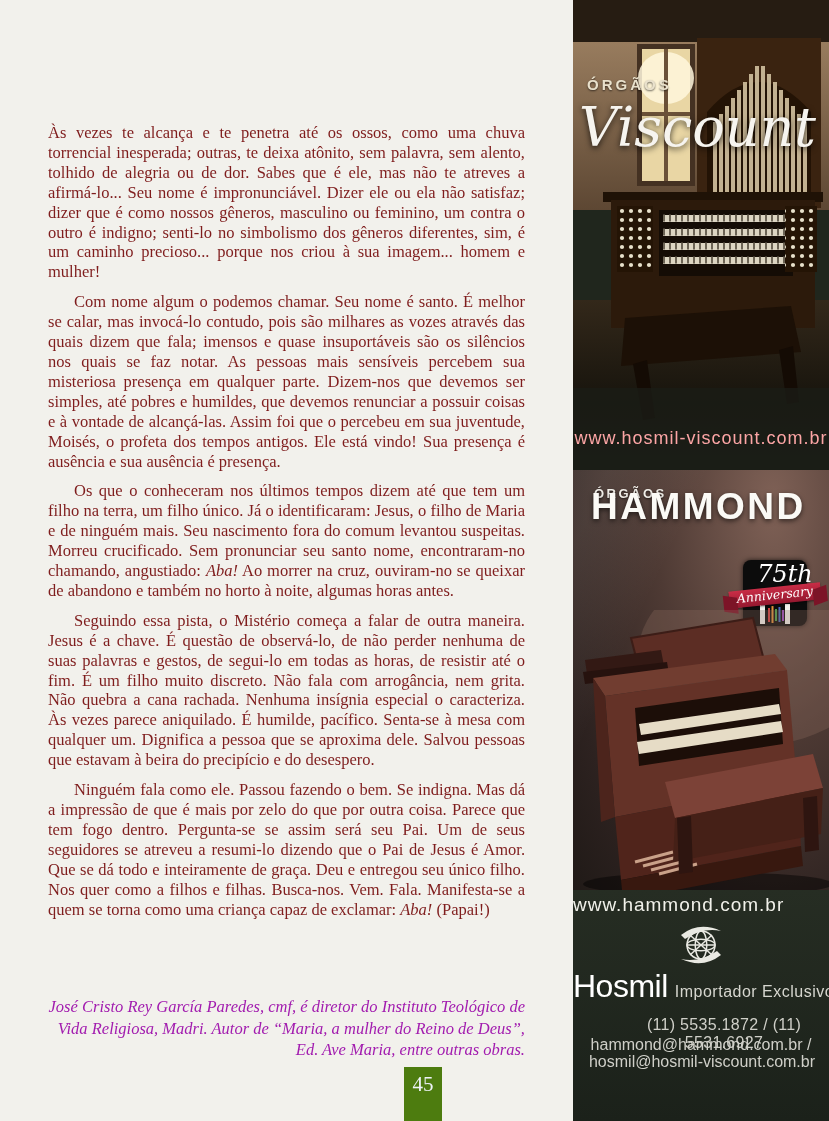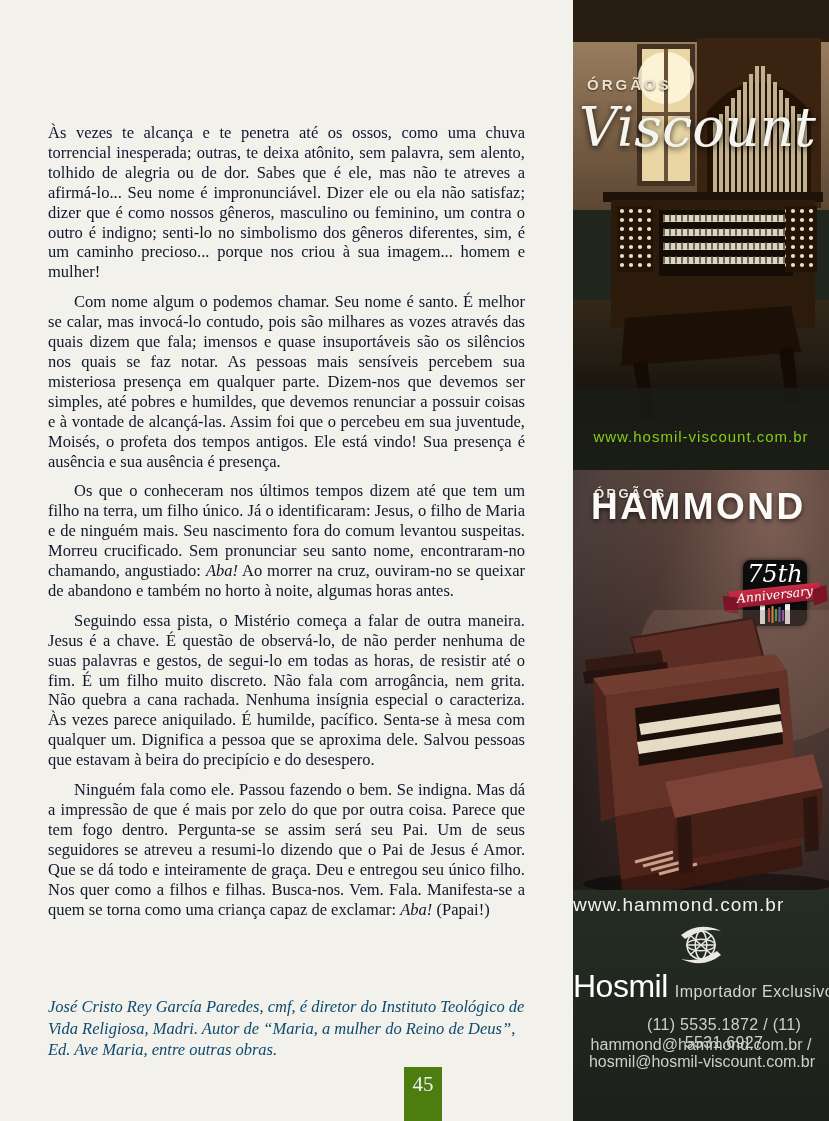--- a/index.html
+++ b/index.html
@@ -5,34 +5,34 @@
 <style>
   html,body{margin:0;padding:0;background:#d8d8d4;}
   .page{
     position:relative;width:829px;height:1121px;margin:0 auto;
     background:#f2f1ec;overflow:hidden;
     font-family:"Liberation Serif",serif;
   }
   
   .article{
     position:absolute;left:48px;top:123px;width:477px;
-    color:#0f172a;
+    color:#7f1d1d;
   }
   .article p{
     margin:0 0 10px 0;font-size:16.5px;line-height:19.9px;
     text-align:justify;
   }
   .article p:first-child{text-indent:0;}
   .article p{text-indent:26px;}
   .article p:first-child{text-indent:0;}
   .it{font-style:italic;}
   .author-credit{
     position:absolute;left:48px;top:996px;width:477px;
     font-style:italic;font-size:16.5px;line-height:21.5px;
-    color:#0c4a6e;
+    text-align:right;color:#a21caf;
   }
   
   .page-num{
     position:absolute;left:404px;top:1067px;width:38px;height:54px;
     color:#eef3f8;font-size:21px;text-align:center;line-height:34px;
     font-family:"Liberation Serif",serif;
   }
   
   .ad{
     position:absolute;left:573px;top:0;width:256px;height:1121px;
@@ -45,21 +45,21 @@
     text-shadow:0 1px 2px rgba(0,0,0,.6);
   }
   .v-brand{
     position:absolute;left:6px;top:96px;width:246px;
     font-family:"DejaVu Serif",serif;font-style:italic;
     font-size:54px;color:#f6f4ef;letter-spacing:0px;
     text-shadow:0 2px 6px rgba(0,0,0,.75);
   }
   .v-url{
     position:absolute;left:0;top:428px;width:256px;text-align:center;
-    color:#84cc16;font-size:15px;letter-spacing:1px;
+    color:#fca5a5;font-size:18px;letter-spacing:1px;
   }
   .ad-hammond{
     position:absolute;left:0;top:470px;width:256px;height:420px;overflow:hidden;
     background:
       linear-gradient(115deg, rgba(255,240,228,0.10) 8%, rgba(255,240,228,0) 30%),
       radial-gradient(ellipse at 78% 8%, #7f6156 0%, #4e3a34 42%, #2d2220 78%, #201a17 100%);
   }
   .h-kicker{
     position:absolute;left:21px;top:16px;
     color:#f2efe9;font-size:13px;font-weight:bold;letter-spacing:2.5px;
@@ -71,21 +71,21 @@
     text-shadow:0 2px 5px rgba(0,0,0,.6);
   }
   .badge{position:absolute;left:158px;top:90px;width:88px;height:80px;}
   .badge-box{
     position:absolute;left:12px;top:0;width:64px;height:66px;
     background:#0c0c0c;border-radius:8px;box-shadow:0 0 5px rgba(0,0,0,.7);
   }
   .badge-75{
     position:absolute;left:12px;top:1px;width:64px;text-align:center;
     font-family:"DejaVu Serif",serif;font-style:italic;
-    color:#ffffff;font-size:24px;line-height:26px;
+    color:#ffffff;font-size:24px;line-height:26px;padding-left:10px;
   }
   .badge-ribbon{
     position:absolute;left:-2px;top:27px;width:92px;height:17px;
     background:linear-gradient(#c92d46,#94182f);
     transform:rotate(-6deg);
     color:#ffffff;font-family:"DejaVu Serif",serif;font-style:italic;
     font-size:12.5px;text-align:center;line-height:16px;
     box-shadow:0 1px 2px rgba(0,0,0,.5);
   }
   .badge-ribbon:before,.badge-ribbon:after{

